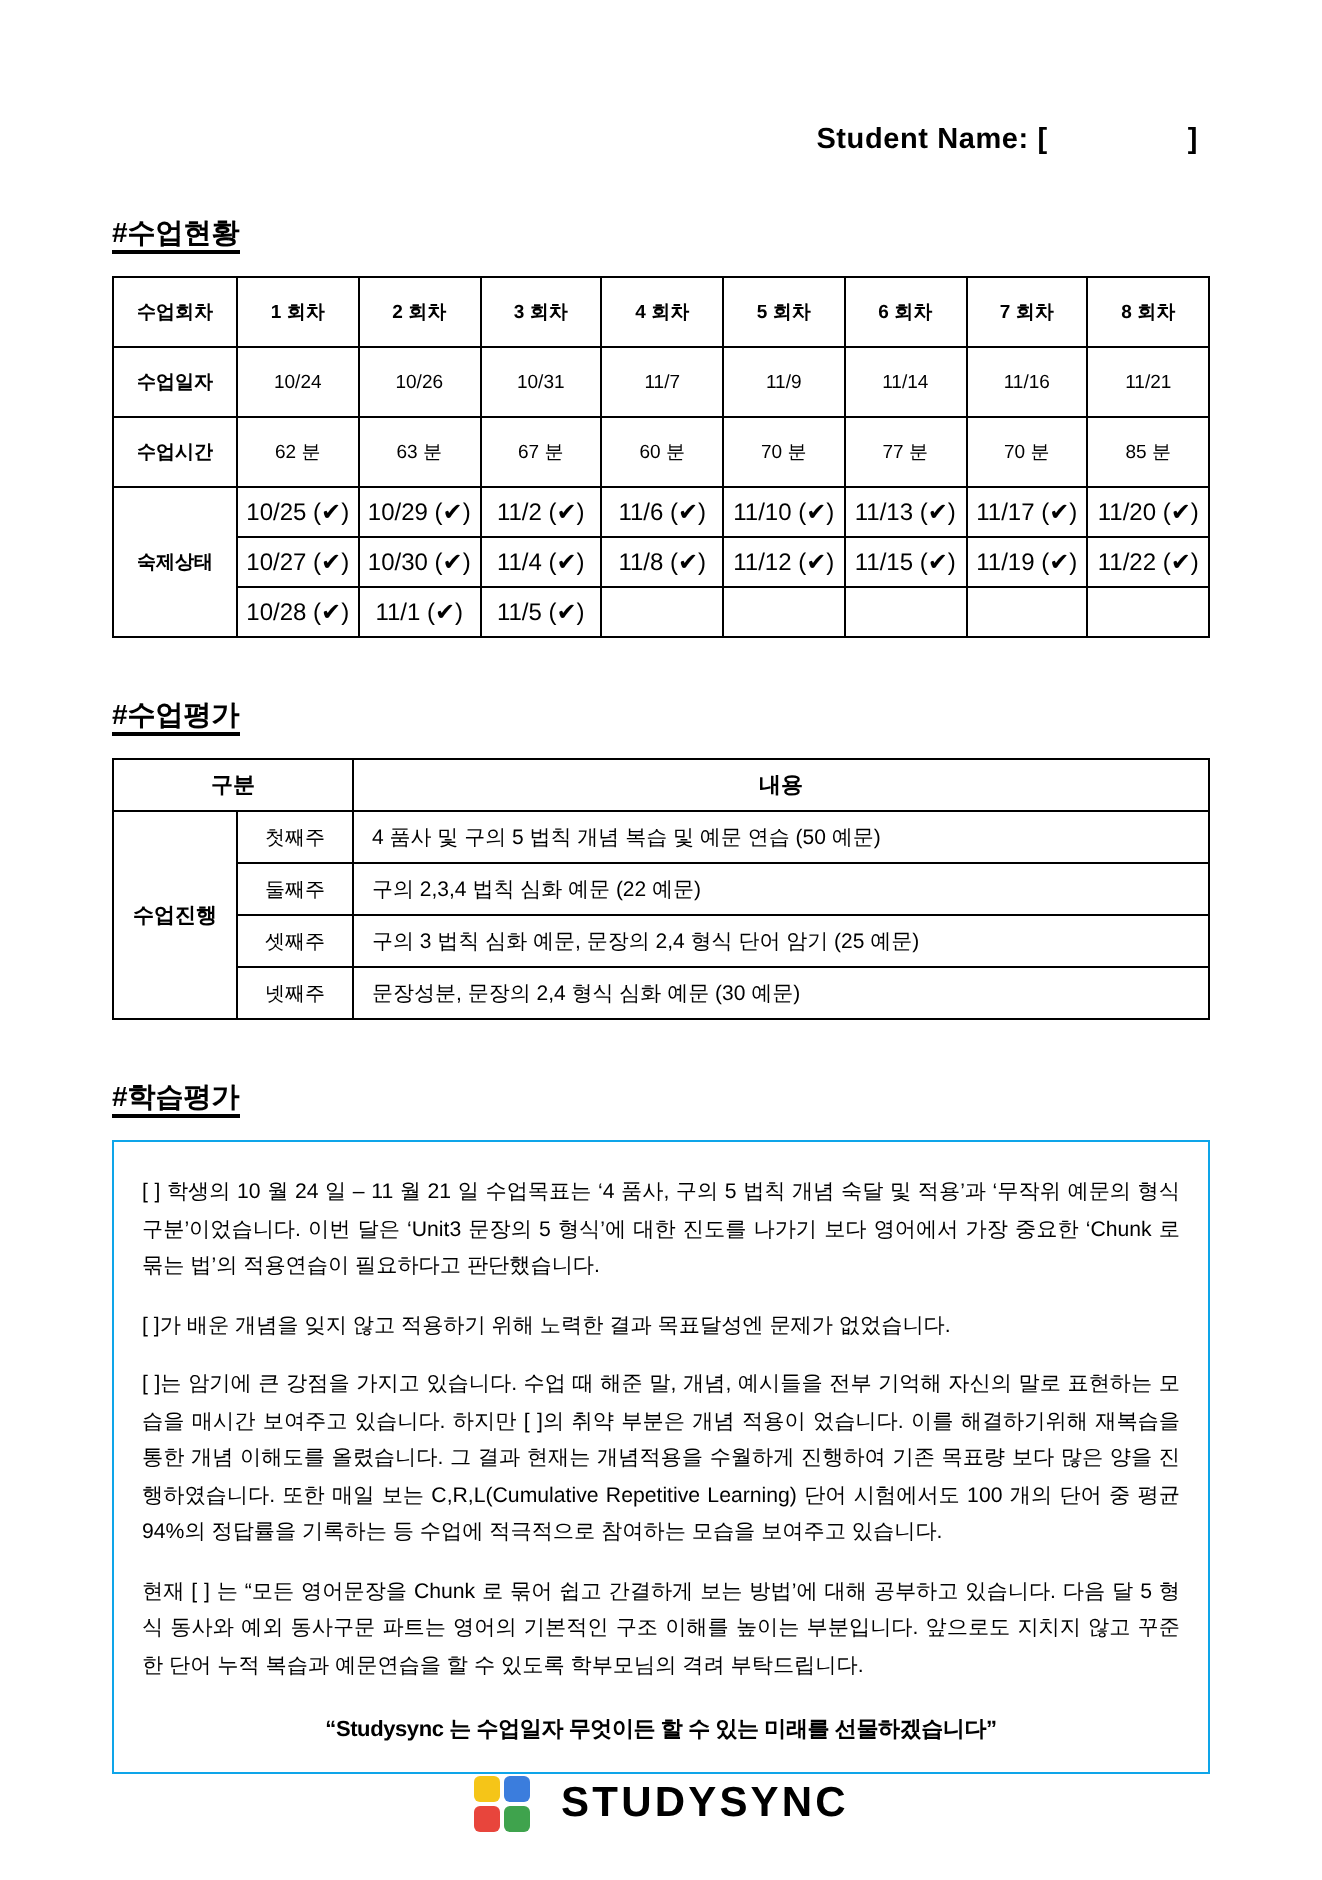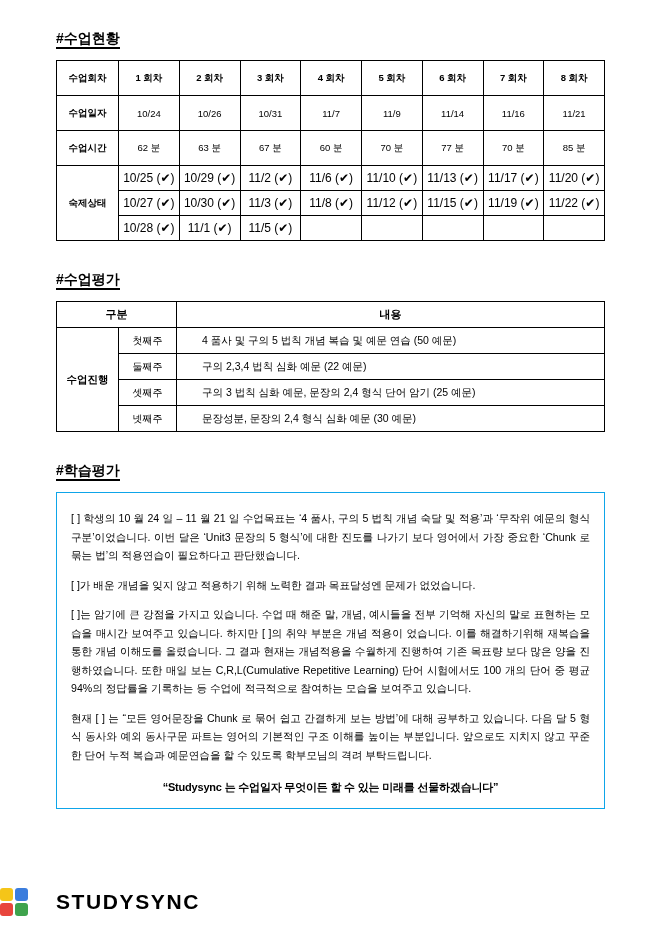--- a/index.html
+++ b/index.html
@@ -96,21 +96,21 @@
     font-size: 10.5px;
     width: 62px;
   }
   .eval-table .weeklabel {
     font-size: 10px;
     width: 58px;
     margin-left: 36px;
   }
   .eval-table .content {
     text-align: left;
-    padding-left: 25px;
+    padding-left: 9px;
     font-size: 10.5px;
   }
 
   
   .study-box {
     border: 1px solid #0ea5e9;
     margin-top: 2px;
     padding: 16px 14px 10px 14px;
     font-size: 10.6px;
     line-height: 1.75;
@@ -129,21 +129,22 @@
   }
 
   
   .footer {
     position: absolute;
     bottom: 24px;
     left: 0;
     right: 0;
     display: flex;
     align-items: center;
-    gap: 28px;
+    justify-content: center;
+    gap: 16px;
   }
   .logo-mark {
     width: 28px;
     height: 28px;
     position: relative;
     flex: none;
   }
   .logo-mark span {
     position: absolute;
     border-radius: 3px;
@@ -156,20 +157,23 @@
     font-weight: bold;
     font-size: 21px;
     letter-spacing: 1.6px;
   }
 </style>
 </head>
 <body>
 
 <div class="page">
 
+  <div class="student-name">
+    <span>Student Name: [</span><span class="brackets"></span><span>]</span>
+  </div>
 
   
   <div class="section-heading">#수업현황</div>
 
   <table class="status-table">
     <colgroup>
       <col style="width:62px">
       <col span="8">
     </colgroup>
     <tbody>
@@ -213,21 +217,21 @@
       <td class="check">11/2 (✔)</td>
       <td class="check">11/6 (✔)</td>
       <td class="check">11/10 (✔)</td>
       <td class="check">11/13 (✔)</td>
       <td class="check">11/17 (✔)</td>
       <td class="check">11/20 (✔)</td>
     </tr>
     <tr class="hwrow">
       <td class="check">10/27 (✔)</td>
       <td class="check">10/30 (✔)</td>
-      <td class="check">11/3 (✔)</td>
+      <td class="check">11/4 (✔)</td>
       <td class="check">11/8 (✔)</td>
       <td class="check">11/12 (✔)</td>
       <td class="check">11/15 (✔)</td>
       <td class="check">11/19 (✔)</td>
       <td class="check">11/22 (✔)</td>
     </tr>
     <tr class="hwrow">
       <td class="check">10/28 (✔)</td>
       <td class="check">11/1 (✔)</td>
       <td class="check">11/5 (✔)</td>

